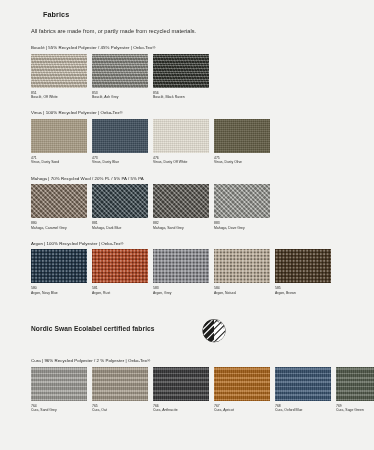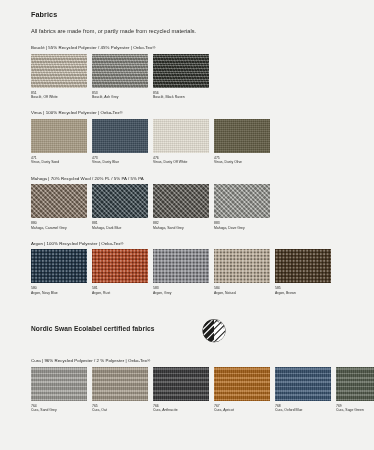--- a/index.html
+++ b/index.html
@@ -8,20 +8,21 @@
     background: #f2f2f0;
     font-family: "Liberation Sans", sans-serif;
     color: #1d1d1b;
     overflow: hidden;
   }
   .page { position: relative; width: 374px; height: 450px; padding: 0 31px; }
 
   .page-title {
     font-size: 7.2px; font-weight: bold; letter-spacing: .1px;
     padding-top: 10px;
+    margin-left: 12px;
   }
   .page-sub {
     font-size: 5.6px; font-weight: normal; letter-spacing: .05px;
     color: #2b2b29; padding-top: 9px;
   }
 
   .group { margin-top: 11px; }
   .group-head {
     font-size: 4.4px; letter-spacing: .04px; color: #1d1d1b;
     margin-bottom: 3.5px; white-space: nowrap;

